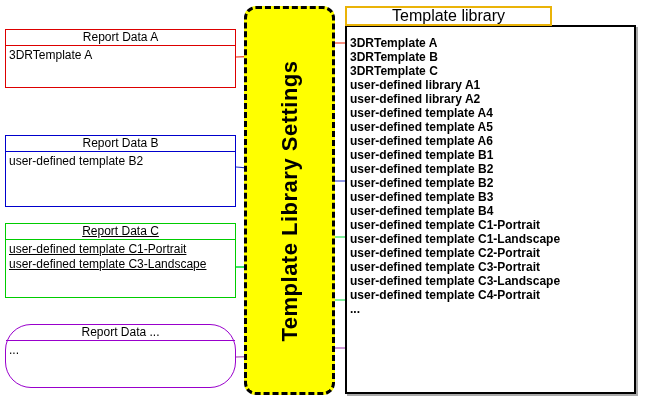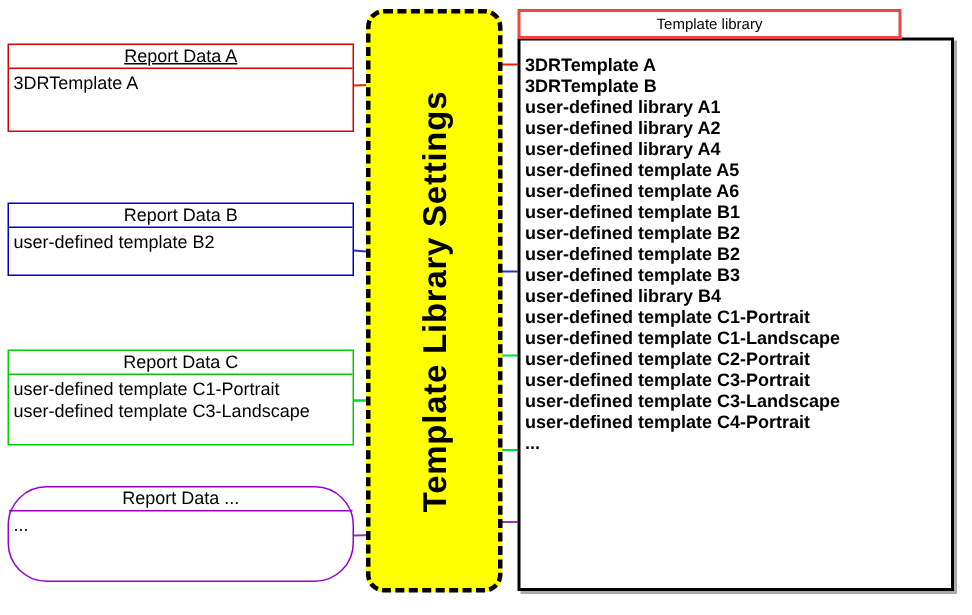--- a/index.html
+++ b/index.html
@@ -7,39 +7,39 @@
     position:relative; width:648px; height:410px; background:#ffffff;
     font-family:"Liberation Sans", sans-serif; color:#000; overflow:hidden;
   }
   
   .sbox { position:absolute; left:5px; width:231px; background:#fff;
           border:1px solid #000; box-sizing:border-box; }
   .sbox .hd { height:15px; line-height:15px; text-align:center;
               font-size:12px; border-bottom:1px solid #000; }
   .sbox .bd { padding:2px 3px 0 3px; font-size:12px; line-height:15px; }
   #box-a { top:29px; height:59px; }
-  #box-b { top:135px; height:49px; }
-  #box-c { top:233px; height:64px; }
+  #box-b { top:135px; height:72px; }
+  #box-c { top:223px; height:75px;text-decoration:underline; }
   #box-d { top:324px; height:64px; }
   
   #settings-panel {
     position:absolute; left:244px; top:6px; width:91px; height:389px;
     background:#ffff00; border:3px dashed #000; border-radius:12px;
     box-sizing:border-box; z-index:2;
   }
   #settings-label {
     position:absolute; left:50%; top:50%;
     transform:translate(-50%,-50%) rotate(-90deg);
     white-space:nowrap; font-size:22px; font-weight:bold; letter-spacing:0.5px;
   }
   
   #library-title-box {
-    position:absolute; left:345px; top:6px; width:256px; height:20px;
-    background:#fff; border:2px solid #ef4444; box-sizing:border-box; z-index:4;
-    display:flex; align-items:center; justify-content:center; font-size:10px;
+    position:absolute; left:345px; top:6px; width:207px; height:20px;
+    background:#fff; border:2px solid #eab308; box-sizing:border-box; z-index:4;
+    display:flex; align-items:center; justify-content:center; font-size:16px;
   }
   #library-box {
     position:absolute; left:345px; top:25px; width:291px; height:369px;
     background:#fff; border:2px solid #000; box-sizing:border-box; z-index:3;
     box-shadow:2px 2px 0 #a9a9a9;
     padding:9px 2px 0 3px; overflow:hidden;
   }
   .lib-item { font-size:12px; font-weight:bold; line-height:14px; white-space:nowrap; }
   
   #connectors { position:absolute; left:0; top:0; width:648px; height:410px; z-index:1; }
@@ -51,21 +51,21 @@
 
   <svg id="connectors" viewBox="0 0 648 410" fill="none" stroke-width="1.2">
     <path d="M 236 57 L 266 56 C 282 55 278 43 296 43 L 346 43" stroke="#ee2200"></path>
     <path d="M 236 167 L 260 169 C 285 172 292 181 315 181 L 346 181" stroke="#2233cc"></path>
     <path d="M 236 267 L 256 267 C 284 264 272 240 308 237 L 346 237" stroke="#00dd33"></path>
     <path d="M 236 267 L 256 267 C 286 270 274 300 310 300 L 346 300" stroke="#00dd33"></path>
     <path d="M 236 357 L 276 356 C 288 355 286 348 302 348 L 346 348" stroke="#9933aa"></path>
   </svg>
 
   <div class="sbox" id="box-a" style="border-color: rgb(221, 0, 0);">
-    <div class="hd" style="border-bottom-color: rgb(221, 0, 0); text-decoration: underline;">Report Data A</div>
+    <div class="hd" style="border-bottom-color: rgb(221, 0, 0);">Report Data A</div>
     <div class="bd">
       <div>3DRTemplate A</div>
     </div>
   </div>
 
   <div class="sbox" id="box-b" style="border-color: rgb(0, 0, 204);">
     <div class="hd" style="border-bottom-color: rgb(0, 0, 204);">Report Data B</div>
     <div class="bd">
       <div>user-defined template B2</div>
     </div>
@@ -90,30 +90,31 @@
     <div id="settings-label">Template Library Settings</div>
   </div>
 
   <div id="library-title-box">
     <span>Template library</span>
   </div>
 
   <div id="library-box">
     <div class="lib-item">3DRTemplate A</div>
     <div class="lib-item">3DRTemplate B</div>
+    <div class="lib-item">3DRTemplate C</div>
     <div class="lib-item">user-defined library A1</div>
     <div class="lib-item">user-defined library A2</div>
-    <div class="lib-item">user-defined library A4</div>
+    <div class="lib-item">user-defined template A4</div>
     <div class="lib-item">user-defined template A5</div>
     <div class="lib-item">user-defined template A6</div>
     <div class="lib-item">user-defined template B1</div>
     <div class="lib-item">user-defined template B2</div>
     <div class="lib-item">user-defined template B2</div>
     <div class="lib-item">user-defined template B3</div>
-    <div class="lib-item">user-defined library B4</div>
+    <div class="lib-item">user-defined template B4</div>
     <div class="lib-item">user-defined template C1-Portrait</div>
     <div class="lib-item">user-defined template C1-Landscape</div>
     <div class="lib-item">user-defined template C2-Portrait</div>
     <div class="lib-item">user-defined template C3-Portrait</div>
     <div class="lib-item">user-defined template C3-Landscape</div>
     <div class="lib-item">user-defined template C4-Portrait</div>
     <div class="lib-item">...</div>
   </div>
 
 </div>

